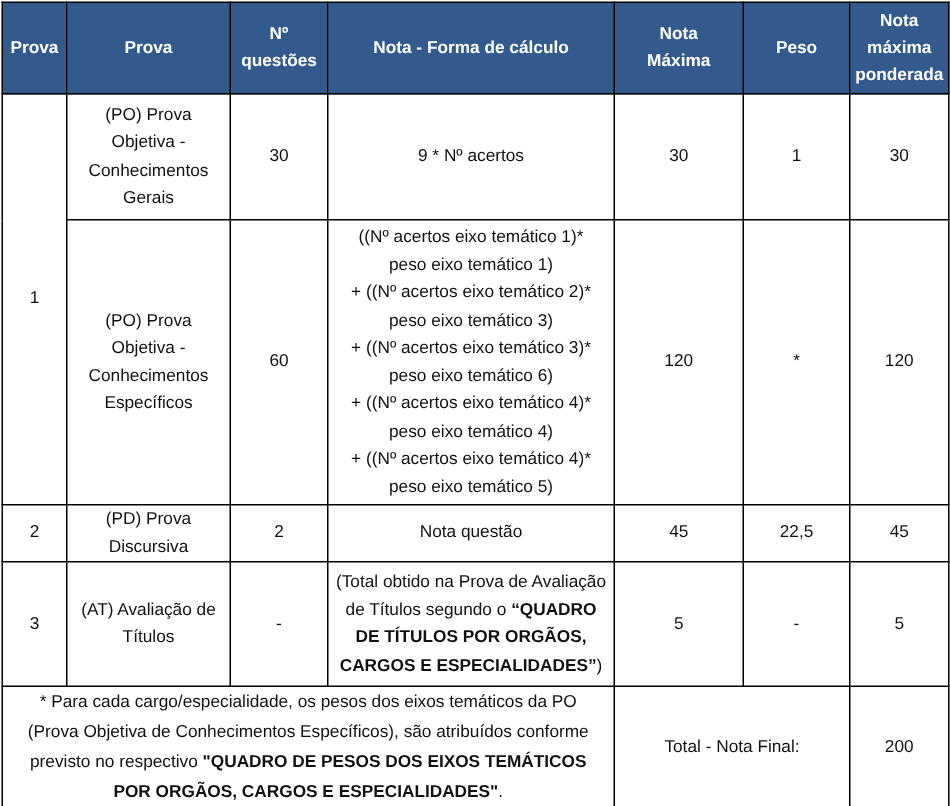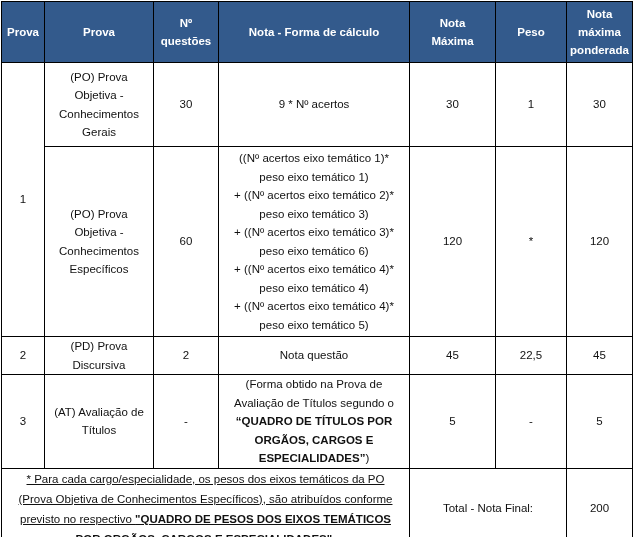--- a/index.html
+++ b/index.html
@@ -2,21 +2,21 @@
 <html><head>
 <meta charset="utf-8">
 <style>
   html, body { margin:0; padding:0; background:#ffffff; }
   body { width:633px; height:537px; overflow:hidden; font-family:"Liberation Sans", "DejaVu Sans", sans-serif; }
   table { border-collapse:collapse; table-layout:fixed; position:absolute; left:1px; top:1px; width:631px; }
   td, th { border:1.5px solid #000; text-align:center; vertical-align:middle; font-size:11.5px; line-height:18.5px; color:#111; padding:0 3px; }
   th { background:#335a8c; color:#ffffff; font-weight:bold; font-size:11.5px; line-height:18px; }
   .bold { font-weight:bold; }
   .formula-line { display:block; }
-  .footnote { line-height:20px; padding:0 6px;text-decoration:underline; }
+  .footnote { line-height:20px; padding:0 6px; }
 </style>
 </head>
 <body>
 
 <table>
   <colgroup>
     <col style="width:43px">
     <col style="width:109px">
     <col style="width:65px">
     <col style="width:191px">
@@ -80,21 +80,21 @@
       <td>2</td>
       <td>Nota questão</td>
       <td>45</td>
       <td>22,5</td>
       <td>45</td>
     </tr>
     <tr style="height:83px">
       <td>3</td>
       <td>(AT) Avaliação de Títulos</td>
       <td>-</td>
-      <td><span>(Forma obtido na Prova de Avaliação de Títulos segundo o </span><span class="bold">“QUADRO DE TÍTULOS POR ORGÃOS, CARGOS E ESPECIALIDADES”</span><span>)</span></td>
+      <td><span>(Total obtido na Prova de Avaliação de Títulos segundo o </span><span class="bold">“QUADRO DE TÍTULOS POR ORGÃOS, CARGOS E ESPECIALIDADES”</span><span>)</span></td>
       <td>5</td>
       <td>-</td>
       <td>5</td>
     </tr>
     <tr style="height:80px">
       <td colspan="4" class="footnote"><span>* Para cada cargo/especialidade, os pesos dos eixos temáticos da PO (Prova Objetiva de Conhecimentos Específicos), são atribuídos conforme previsto no respectivo </span><span class="bold">"QUADRO DE PESOS DOS EIXOS TEMÁTICOS POR ORGÃOS, CARGOS E ESPECIALIDADES"</span><span>.</span></td>
       <td colspan="2">Total - Nota Final:</td>
       <td>200</td>
     </tr>
   </tbody>

